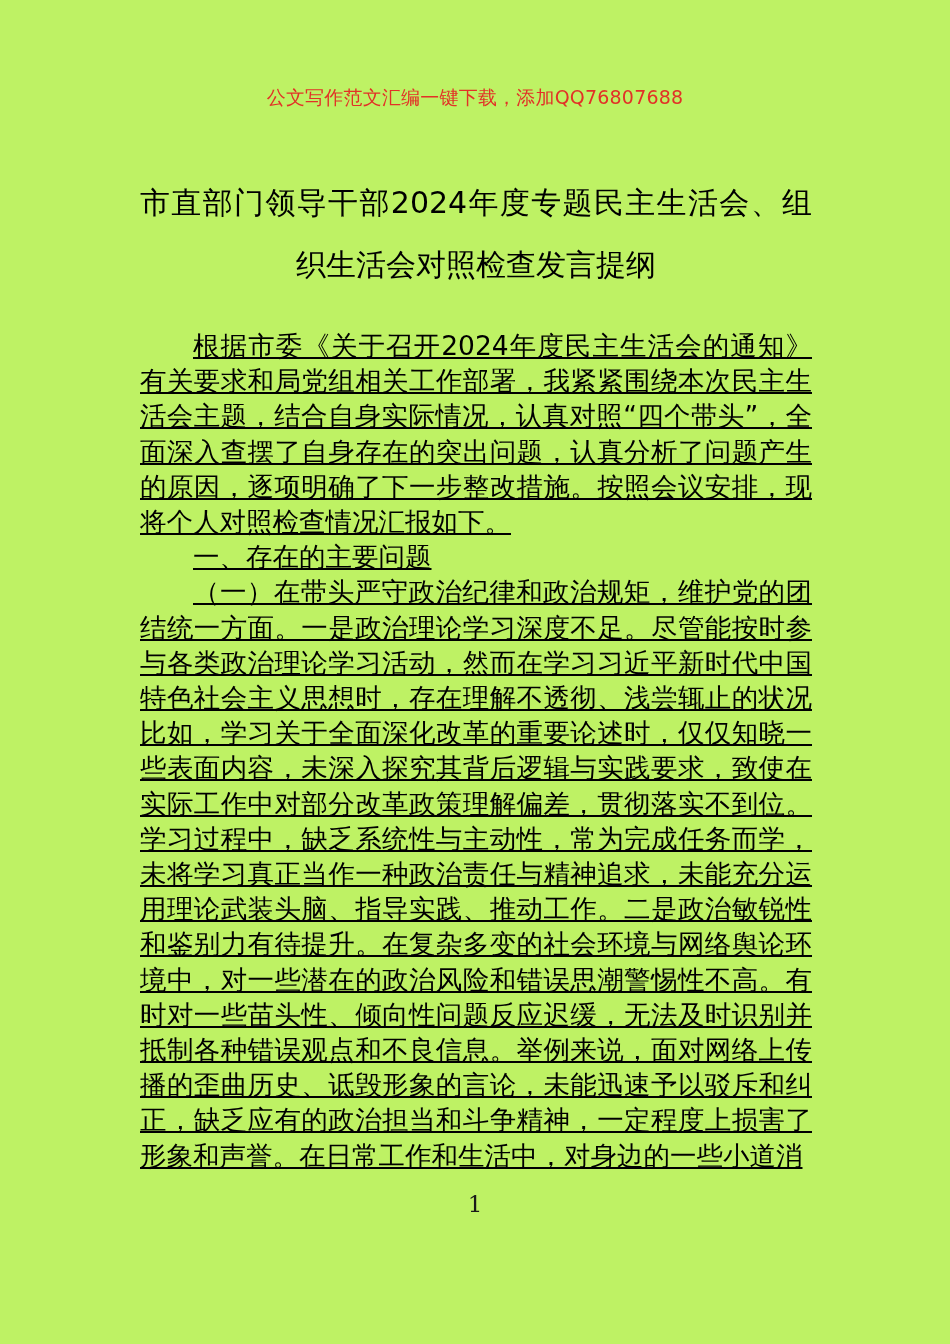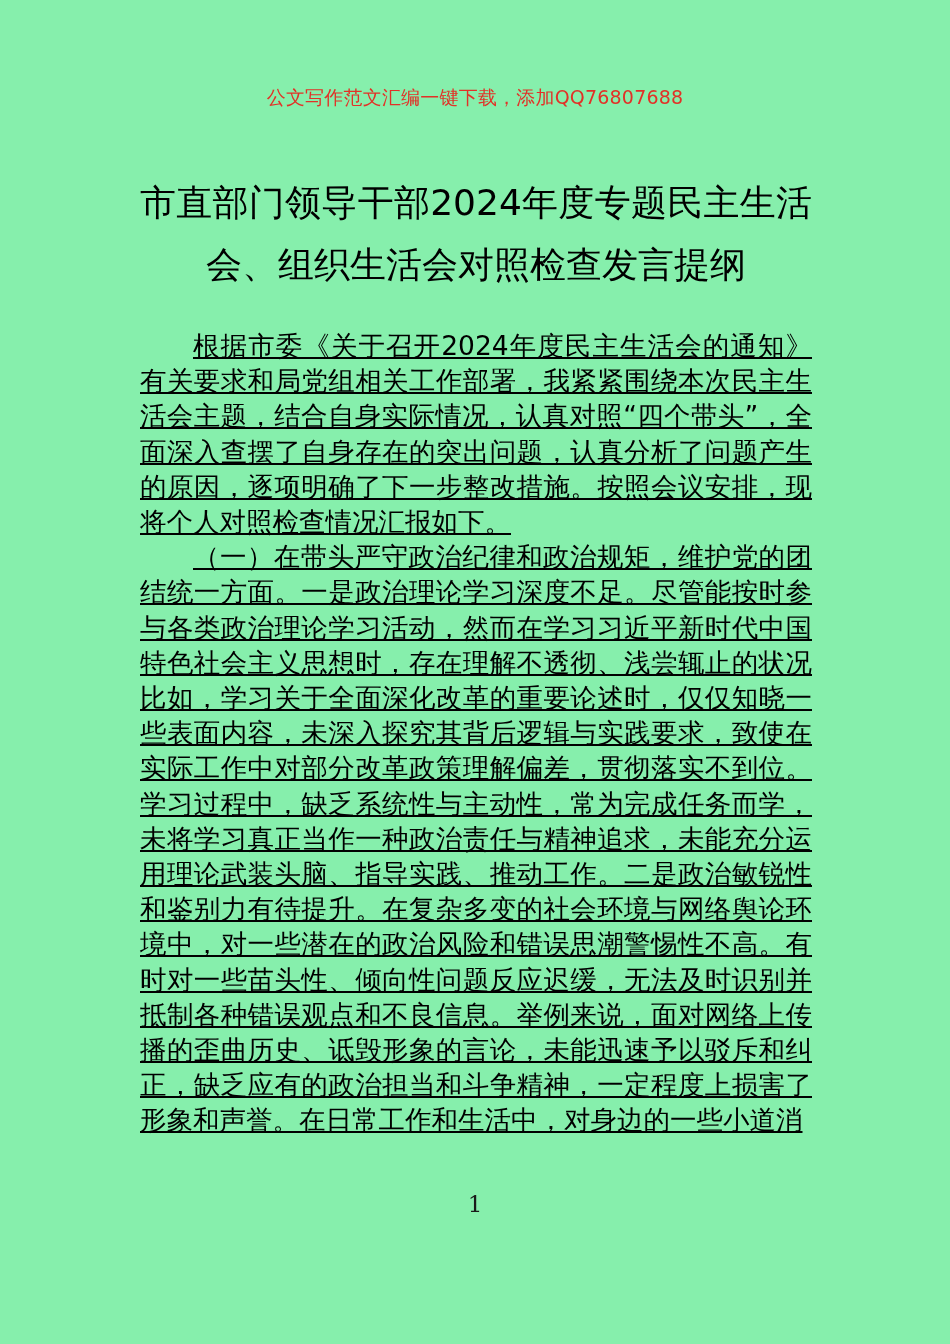--- a/index.html
+++ b/index.html
@@ -37,21 +37,21 @@
 
   
   .doc-title {
     position:absolute;
     top:172px;
     left:140px;
     width:672px;
     text-align:justify;
     text-align-last:center;
     font-family:"DejaVu Sans", sans-serif;
-    font-size:36px;
+    font-size:30px;
     line-height:62px;
     letter-spacing:0px;
     color:#000000;
     font-weight:500;
   }
 
   
   .body-block {
     position:absolute;
     top:328px;
@@ -82,26 +82,27 @@
     text-align:center;
     font-family:"DejaVu Serif", serif;
     font-size:23px;
     line-height:28px;
     color:#1a1a1a;
   }
 </style>
 </head>
 <body>
 
-<div class="page" style="background: #86efac;">
+<div class="page" style="background: #bef264;">
 
   <div class="promo-header" style="color: rgb(226, 49, 39);">公文写作范文汇编一键下载，添加QQ76807688</div>
 
   <h1 class="doc-title">市直部门领导干部2024年度专题民主生活会、组织生活会对照检查发言提纲</h1>
 
   <div class="body-block" style="color: rgb(0, 0, 0);">
     <p>根据市委《关于召开2024年度民主生活会的通知》有关要求和局党组相关工作部署，我紧紧围绕本次民主生活会主题，结合自身实际情况，认真对照“四个带头”，全面深入查摆了自身存在的突出问题，认真分析了问题产生的原因，逐项明确了下一步整改措施。按照会议安排，现将个人对照检查情况汇报如下。</p>
+    <p>一、存在的主要问题</p>
     <p>（一）在带头严守政治纪律和政治规矩，维护党的团结统一方面。一是政治理论学习深度不足。尽管能按时参与各类政治理论学习活动，然而在学习习近平新时代中国特色社会主义思想时，存在理解不透彻、浅尝辄止的状况比如，学习关于全面深化改革的重要论述时，仅仅知晓一些表面内容，未深入探究其背后逻辑与实践要求，致使在实际工作中对部分改革政策理解偏差，贯彻落实不到位。学习过程中，缺乏系统性与主动性，常为完成任务而学，未将学习真正当作一种政治责任与精神追求，未能充分运用理论武装头脑、指导实践、推动工作。二是政治敏锐性和鉴别力有待提升。在复杂多变的社会环境与网络舆论环境中，对一些潜在的政治风险和错误思潮警惕性不高。有时对一些苗头性、倾向性问题反应迟缓，无法及时识别并抵制各种错误观点和不良信息。举例来说，面对网络上传播的歪曲历史、诋毁形象的言论，未能迅速予以驳斥和纠正，缺乏应有的政治担当和斗争精神，一定程度上损害了形象和声誉。在日常工作和生活中，对身边的一些小道消</p>
   </div>
 
   <div class="page-number">1</div>
 
 </div>
 
 </body></html>

